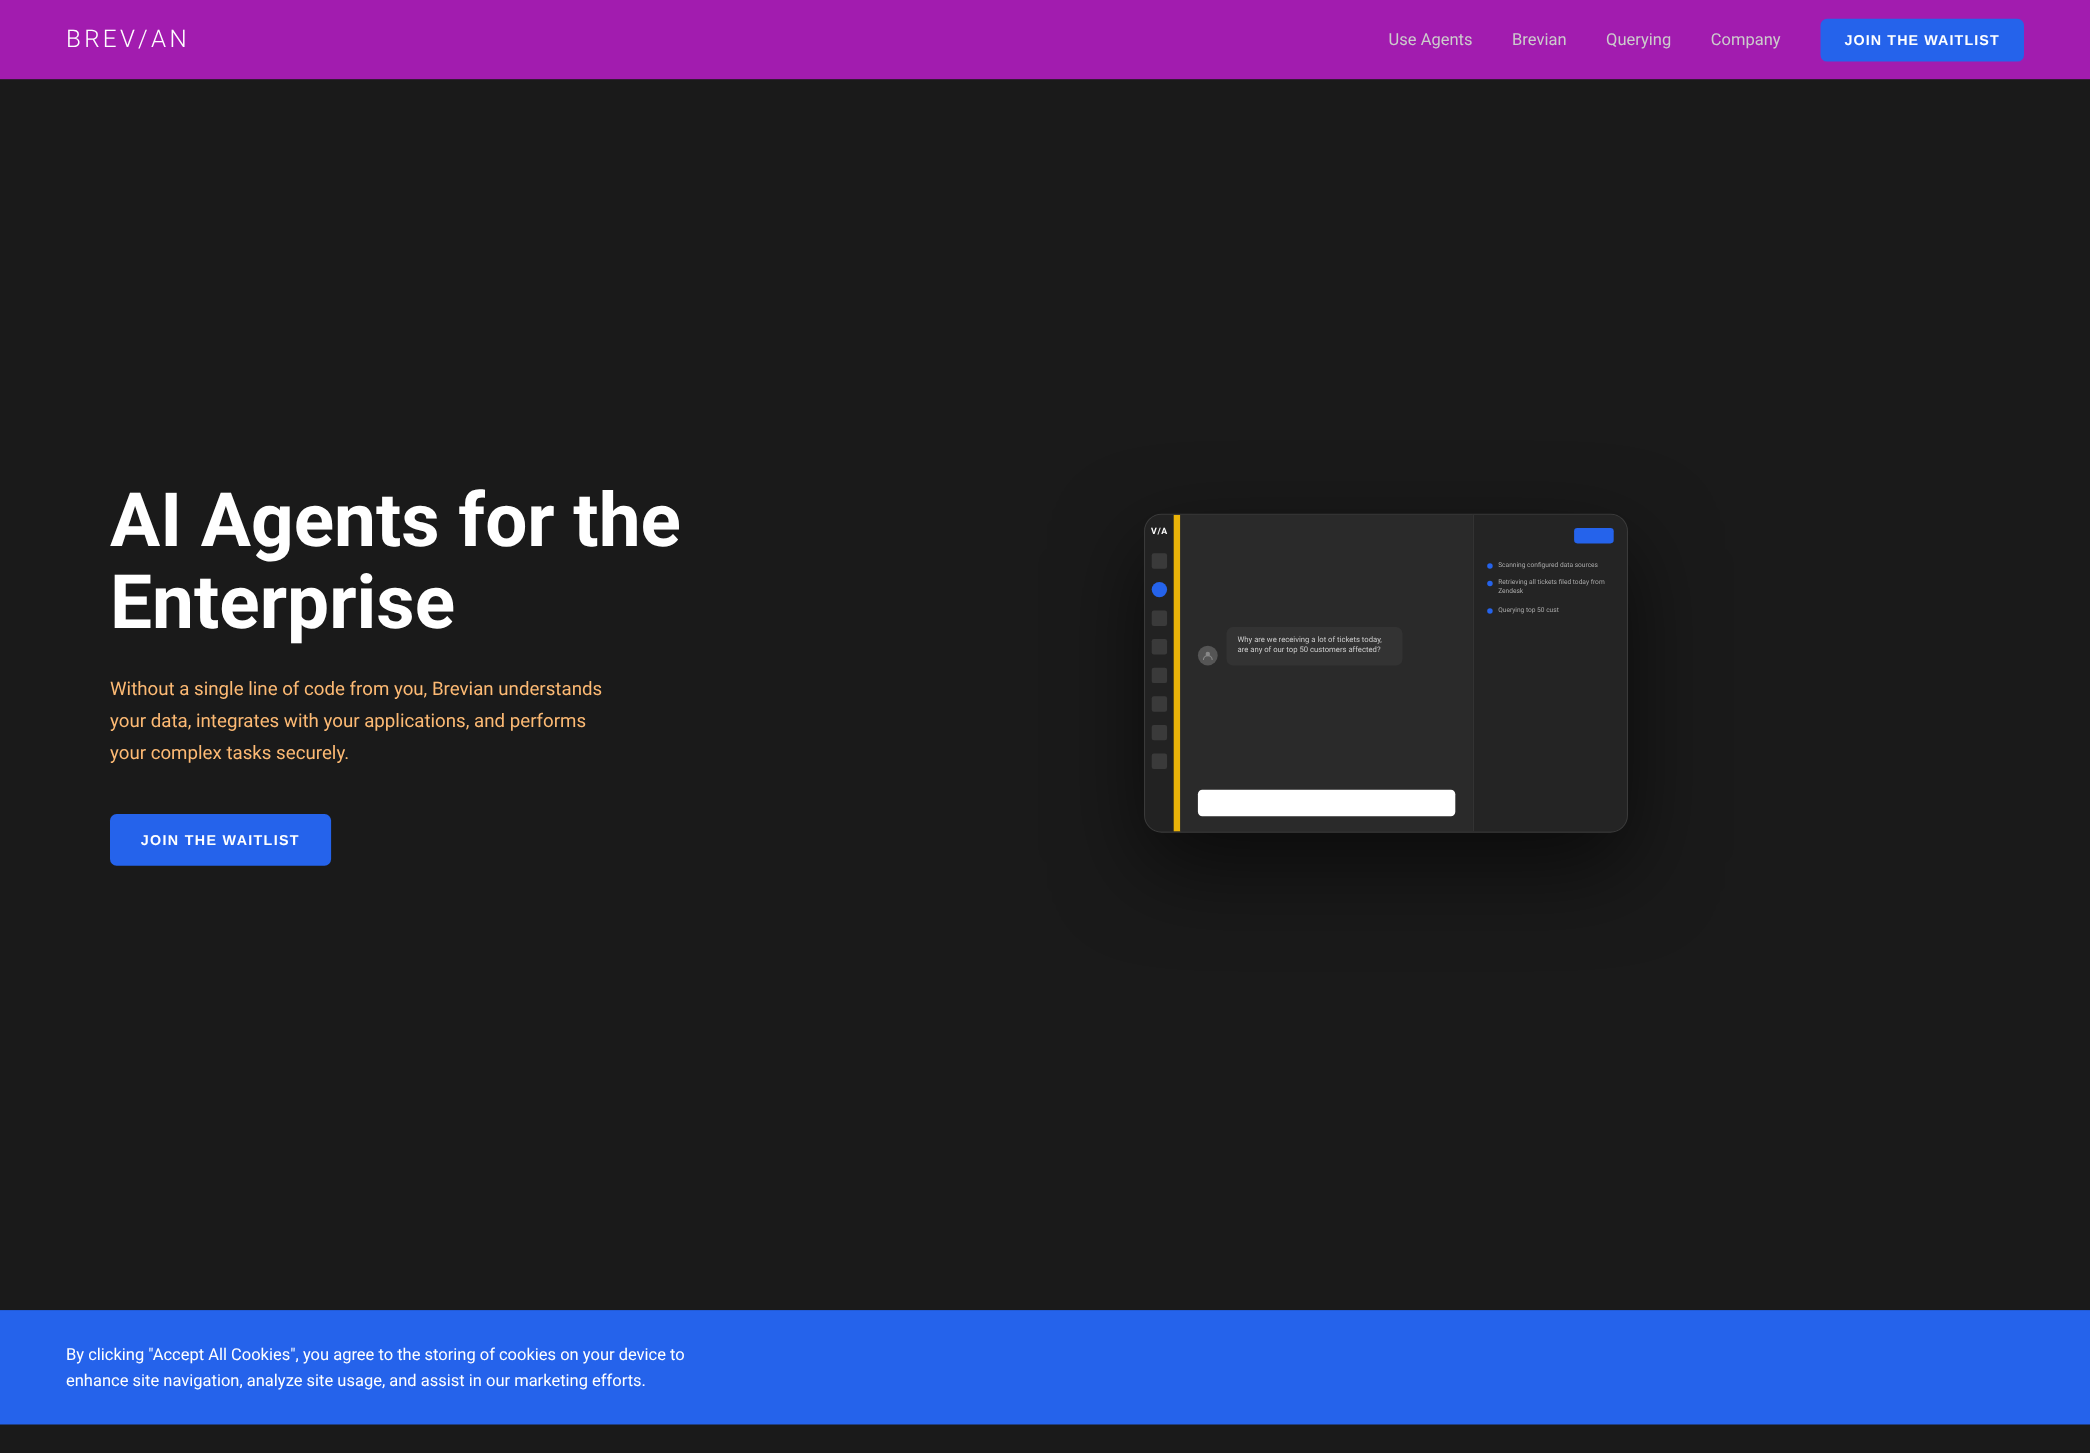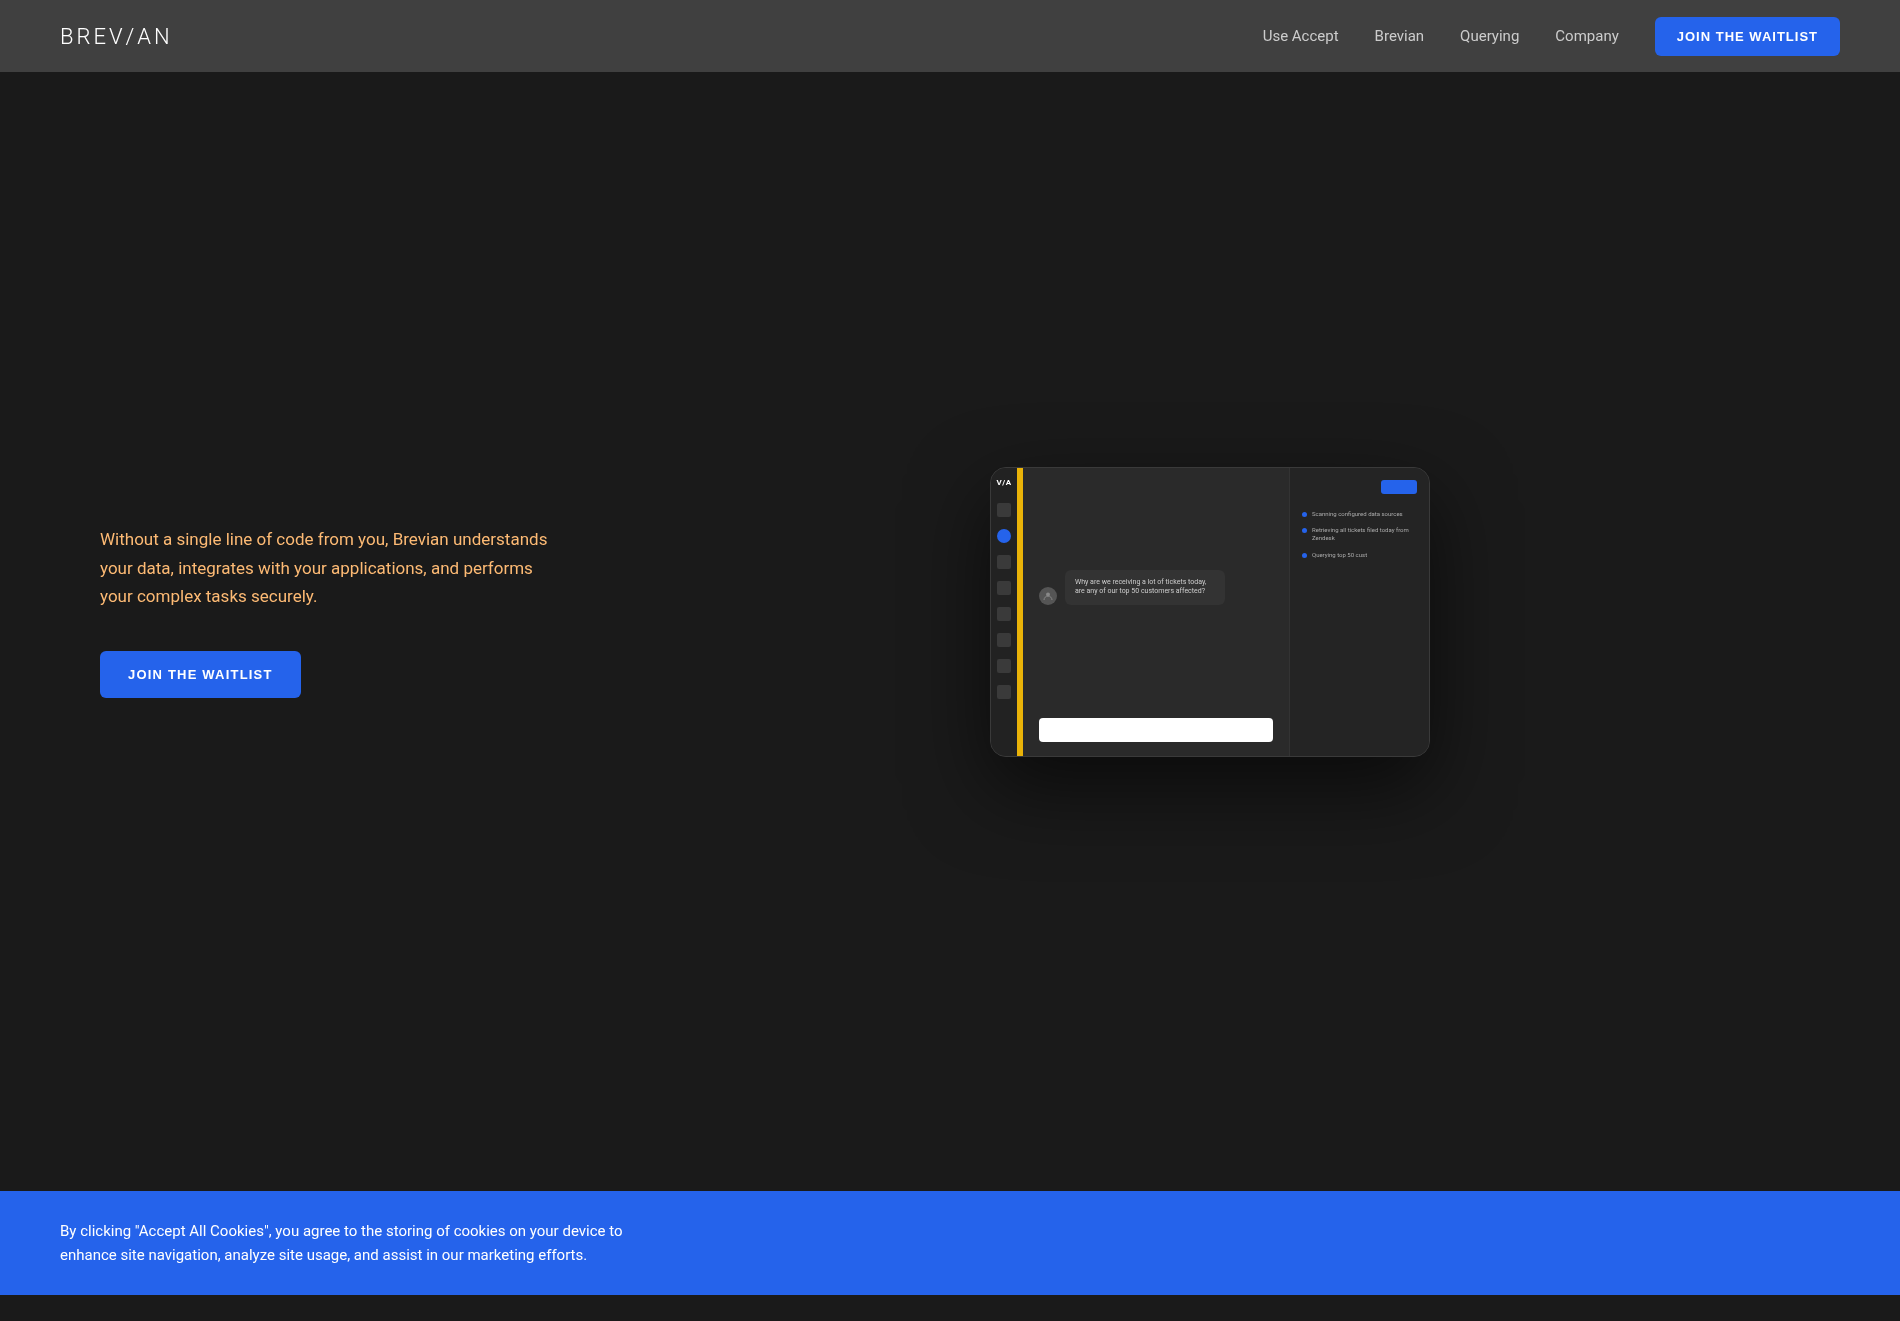--- a/index.html
+++ b/index.html
@@ -12,21 +12,21 @@
       overflow-x: hidden;
     }
 
     
     nav {
       display: flex;
       align-items: center;
       justify-content: space-between;
       padding: 0 60px;
       height: 72px;
-      background: #404040;
+      background: #a21caf;
       position: relative;
       z-index: 10;
     }
 
     .nav-logo {
       font-size: 22px;
       font-weight: 300;
       letter-spacing: 3px;
       color: #fff;
       text-transform: uppercase;
@@ -300,30 +300,31 @@
     }
   </style>
 </head>
 <body>
 
 <nav>
   <div>
     <span class="nav-logo">BREV/AN</span>
   </div>
   <div class="nav-links">
-    <a class="nav-link">Use Accept</a>
+    <a class="nav-link">Use Agents</a>
     <a class="nav-link">Brevian</a>
     <a class="nav-link">Querying</a>
     <a class="nav-link">Company</a>
     <button class="nav-cta">JOIN THE WAITLIST</button>
   </div>
 </nav>
 
 <section class="hero">
   <div class="hero-left">
+    <h1 class="hero-title">AI Agents for the Enterprise</h1>
     <p class="hero-subtitle">Without a single line of code from you, Brevian understands your data, integrates with your applications, and performs your complex tasks securely.</p>
     <button class="hero-cta">JOIN THE WAITLIST</button>
   </div>
 
   <div class="hero-right">
     <div class="mockup-container">
       <div class="mockup-inner">
 
         <div class="mockup-sidebar">
           <span class="mockup-logo-small">V/A</span>

